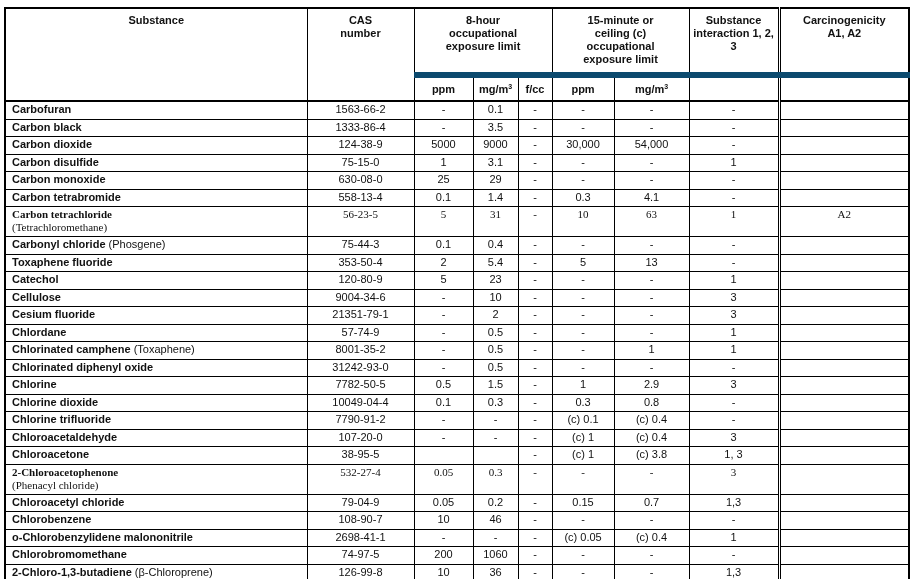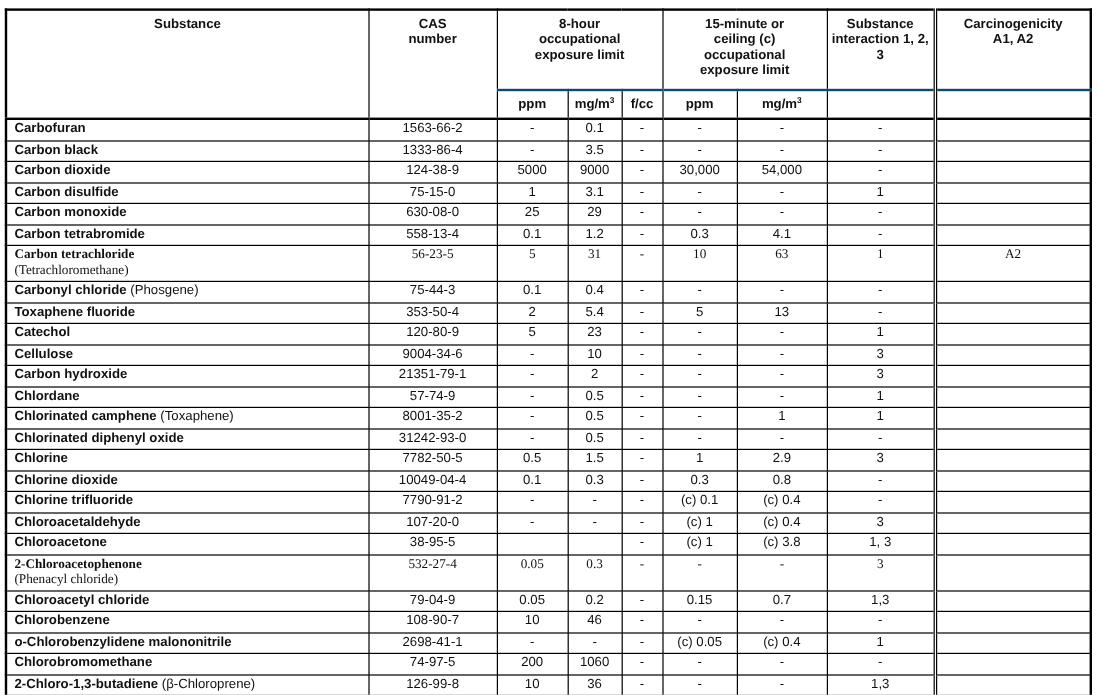--- a/index.html
+++ b/index.html
@@ -15,21 +15,21 @@
   }
   table.oel th, table.oel td {
     border: 1px solid #000;
     padding: 0 3px;
     vertical-align: top;
     overflow: hidden;
   }
   table.oel th { font-weight: bold; text-align: center; padding-top: 5px; }
   table.oel thead tr.sub th { padding-top: 3px; padding-bottom: 2px; height: 17px; vertical-align: middle; }
   table.oel thead tr.sub th, table.oel thead tr.top th { border-bottom: 2px solid #000; margin-top: 48px; }
-  table.oel thead tr.top th.grp { border-bottom: 2px solid #0c4a6e; }
+  table.oel thead tr.top th.grp { border-bottom: 6px solid #0c4a6e; }
   table.oel tbody td { height: 15.5px; padding-top: 1px; padding-bottom: 0; text-align: center; }
   table.oel tbody td.sub { text-align: left; padding-left: 6px; }
   table.oel tbody tr.two td { height: 28px; font-family: Liberation Serif, serif; }
   .b { font-weight: bold; margin-top: 28px; }
   .alt { font-weight: normal; }
   .dbl-l { border-left: 3px double #000 !important; }
   sup { font-size: 7px; line-height: 0; vertical-align: 4px; }
 </style>
 </head>
 <body>
@@ -128,21 +128,21 @@
         <td>-</td>
         <td>-</td>
         <td>-</td>
         <td>-</td>
         <td class="dbl-l"></td>
       </tr>
       <tr>
         <td class="sub"><span class="b">Carbon tetrabromide</span></td>
         <td>558-13-4</td>
         <td>0.1</td>
-        <td>1.2</td>
+        <td>1.4</td>
         <td>-</td>
         <td>0.3</td>
         <td>4.1</td>
         <td>-</td>
         <td class="dbl-l"></td>
       </tr>
       <tr class="two">
         <td class="sub"><span class="b">Carbon tetrachloride</span><br><span class="alt">(Tetrachloromethane)</span></td>
         <td>56-23-5</td>
         <td>5</td>
@@ -191,21 +191,21 @@
         <td>9004-34-6</td>
         <td>-</td>
         <td>10</td>
         <td>-</td>
         <td>-</td>
         <td>-</td>
         <td>3</td>
         <td class="dbl-l"></td>
       </tr>
       <tr>
-        <td class="sub"><span class="b">Carbon hydroxide</span></td>
+        <td class="sub"><span class="b">Cesium fluoride</span></td>
         <td>21351-79-1</td>
         <td>-</td>
         <td>2</td>
         <td>-</td>
         <td>-</td>
         <td>-</td>
         <td>3</td>
         <td class="dbl-l"></td>
       </tr>
       <tr>

